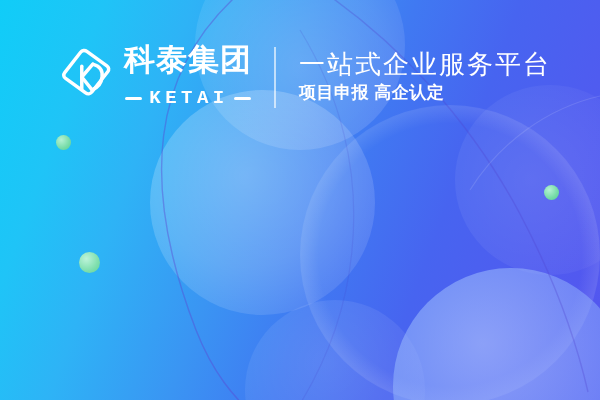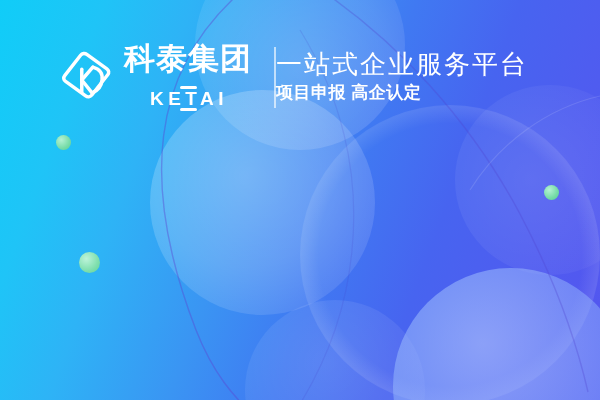--- a/index.html
+++ b/index.html
@@ -101,22 +101,23 @@
   
   #header {
     position: absolute;
     left: 0; top: 38px;
     width: 600px; height: 78px;
     display: flex;
     align-items: center;
   }
   #brand {
     display: flex;
-    align-items: flex-end;
+    align-items: center;
     margin-left: 56px;
+    font-family: Liberation Mono, monospace;
   }
   #logo-mark { width: 62px; height: 62px; flex: none; }
   #brand-text {
     margin-left: 6px;
     display: flex;
     flex-direction: column;
     align-items: center;
   }
   #brand-cn {
     color: #fff;
@@ -125,21 +126,20 @@
     letter-spacing: 1px;
     line-height: 1.05;
     white-space: nowrap;
   }
   #brand-en-row {
     display: flex;
     align-items: center;
     margin-top: 10px;
     width: 100%;
     justify-content: center;
-    flex-direction: column;
   }
   .brand-dash {
     height: 3px;
     width: 17px;
     background: #fff;
     border-radius: 2px;
   }
   #brand-en {
     color: #fff;
     font-size: 19px;
@@ -150,20 +150,21 @@
     white-space: nowrap;
   }
   #divider {
     width: 2px;
     height: 61px;
     background: rgba(255,255,255,0.62);
     margin-left: 22px;
     flex: none;
   }
   #slogan {
+    margin-left: 23px;
     display: flex;
     flex-direction: column;
     justify-content: center;
   }
   #slogan-main {
     color: #fff;
     font-size: 26px;
     letter-spacing: 2px;
     line-height: 1.18;
     white-space: nowrap;

